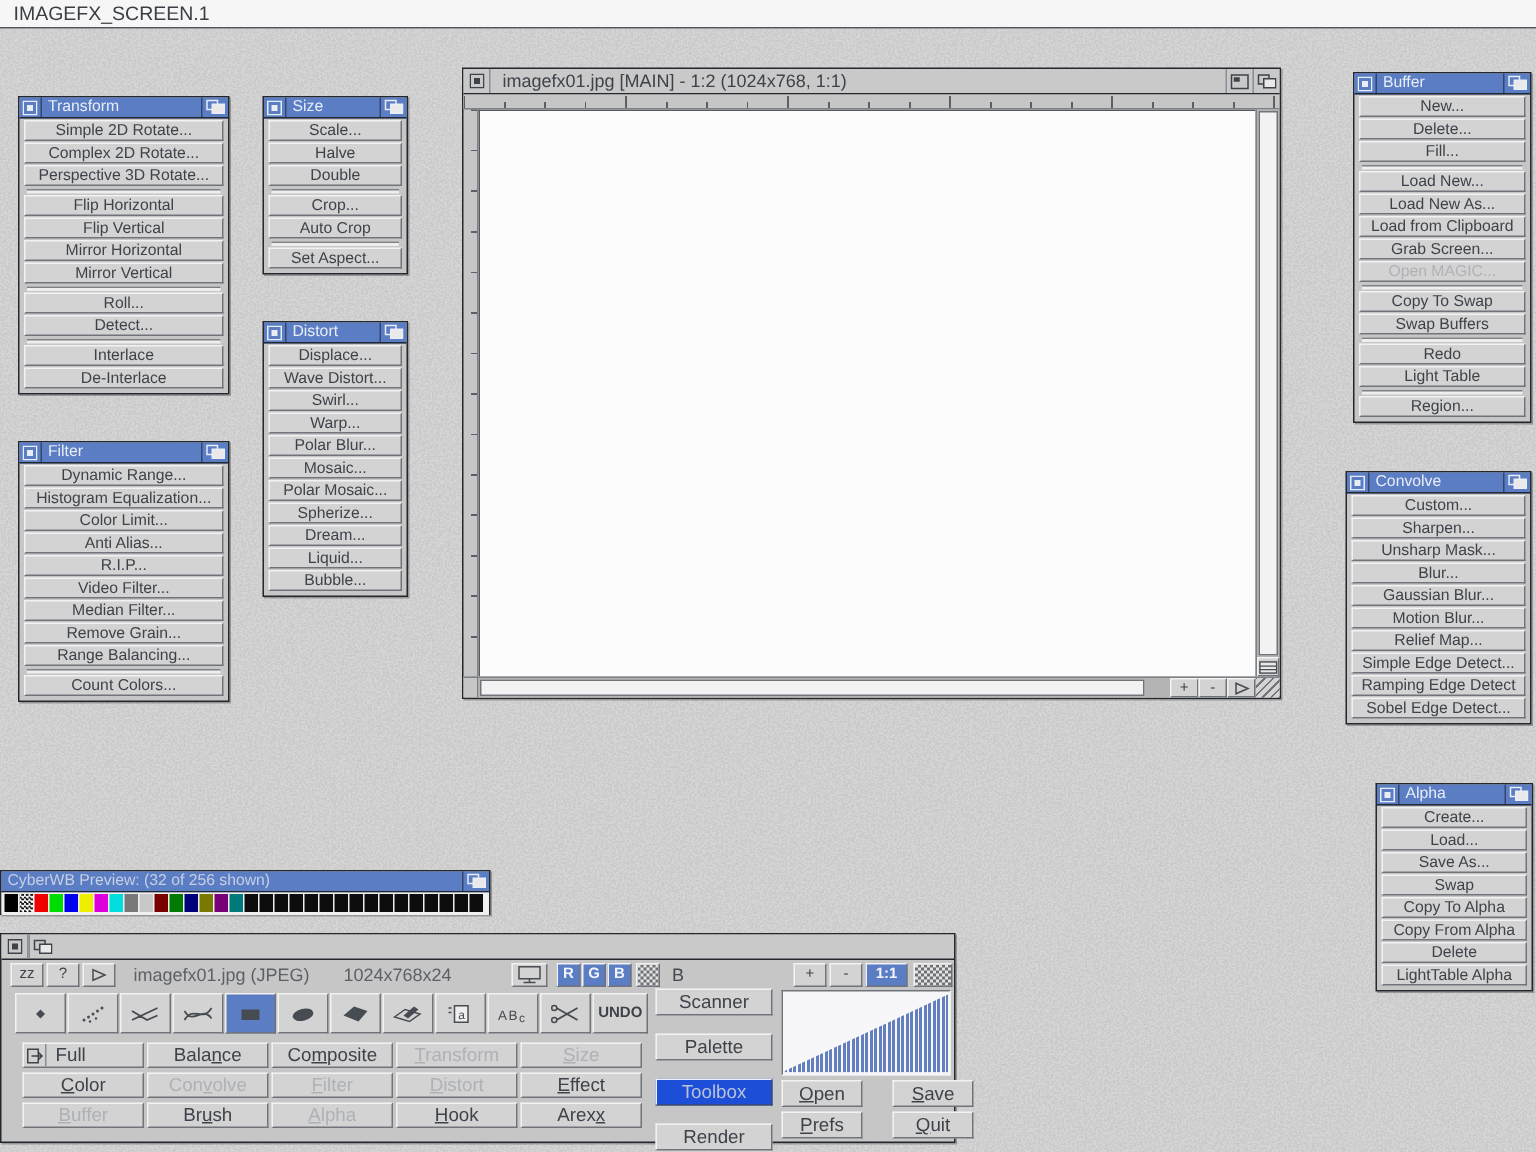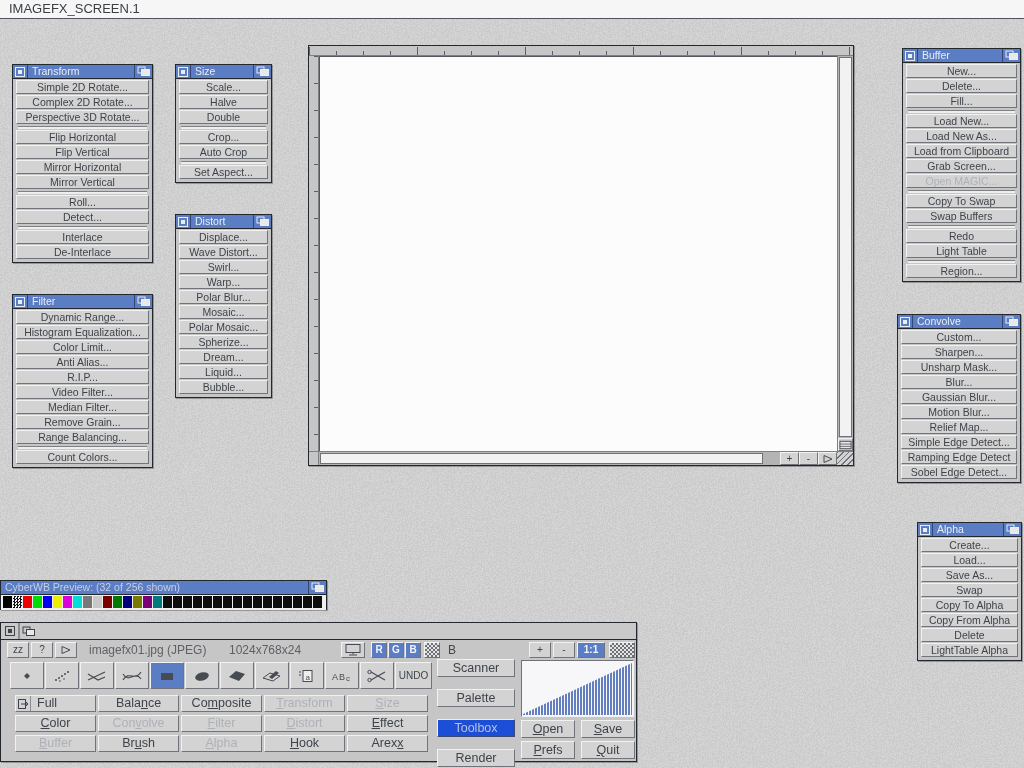--- a/index.html
+++ b/index.html
@@ -72,32 +72,32 @@
 .chan{width:16px;height:16px;background:#5b7dc4;color:#f2f4fa;font-size:10px;font-weight:bold;line-height:14px;text-align:center;border:1px solid;border-color:#f2f2f2 #70747a #70747a #f2f2f2}
 .p-alphatoggle{left:423px;width:16px}
 .p-chind{position:absolute;left:447px;top:1px;font-size:12px;line-height:16px;color:#43474e}
 .p-plus{left:528px;width:22px}
 .p-minus{left:552px;width:22px}
 .p-ratio{left:576px;width:28px;background:#5b7dc4;color:#f2f4fa;font-weight:bold}
 .p-pattern{left:608px;width:26px}
 #tb-tools{position:absolute;left:9px;top:39px;display:flex;gap:1px}
 .tool{width:34px;height:27px;display:flex;align-items:center;justify-content:center}
 .tool.selected{background:#5b7dc4}
-.tool-undo{width:37px;font-size:10px;font-weight:normal;letter-spacing:0}
+.tool-undo{width:37px;font-size:10px;font-weight:bold;letter-spacing:0}
 #tb-grid{position:absolute;left:14px;top:72px;display:grid;grid-template-columns:repeat(5,81px);gap:3px 2px}
 .gbtn{height:17px;font-size:12.5px;line-height:15px}
 .gbtn-full{display:flex;text-align:left}
 .gbtn-full .cico{display:flex;align-items:center;justify-content:center;width:15px;height:100%;border-right:1px solid #8a8e94}
 .gbtn-full .lbl{padding-left:6px}
 #tb-modes{position:absolute;left:436px;top:36px;width:78px}
 .mode{height:18px;margin-bottom:12px;font-size:12.5px;line-height:16px}
 .mode.selected{background:#1d4ed8;color:#b9c2da;border-color:#eef0f4 #3c4a72 #3c4a72 #eef0f4}
 #tb-graph{position:absolute;left:520px;top:37px;width:113px;height:57px;background:#f7f7f9;border:1px solid;border-color:#70747a #f2f2f2 #f2f2f2 #70747a}
 #tb-graph .bars{position:absolute;left:1px;right:1px;top:1px;bottom:1px;background:repeating-linear-gradient(90deg,#647fc0 0 2px,transparent 2px 3px);clip-path:polygon(0 98%,100% 2%,100% 100%,0 100%)}
-#tb-actions{position:absolute;left:520px;top:97px;display:grid;grid-template-columns:54px 54px;gap:3px 6px}
+#tb-actions{position:absolute;left:520px;top:97px;display:grid;grid-template-columns:54px 54px;gap:3px 20px}
 .abtn{height:18px;font-size:12.5px;line-height:16px}
 </style>
 </head>
 <body>
 
 <svg id="texture" width="1024" height="768">
   <filter id="stucco">
     <feTurbulence type="fractalNoise" baseFrequency="0.7" numOctaves="2" seed="7" stitchTiles="stitch"></feTurbulence>
     <feColorMatrix type="saturate" values="0"></feColorMatrix>
     <feComponentTransfer>
@@ -307,20 +307,41 @@
     <div class="btn pbtn">Load...</div>
     <div class="btn pbtn">Save As...</div>
     <div class="btn pbtn">Swap</div>
     <div class="btn pbtn">Copy To Alpha</div>
     <div class="btn pbtn">Copy From Alpha</div>
     <div class="btn pbtn">Delete</div>
     <div class="btn pbtn">LightTable Alpha</div>
   </div>
 
 <div class="window" id="image-window">
+  <div class="gtitle">
+    <span class="gadget g-close">
+        <svg width="10" height="10" viewBox="0 0 10 10">
+          <rect x="0.5" y="0.5" width="9" height="9" fill="none" stroke="currentColor"></rect>
+          <rect x="3" y="3" width="4" height="4" fill="currentColor"></rect>
+        </svg>
+      </span>
+    <span class="gtext">imagefx01.jpg [MAIN] - 1:2 (1024x768, 1:1)</span>
+    <span class="gadget g-zoom">
+        <svg width="13" height="11" viewBox="0 0 13 11">
+          <rect x="1" y="1" width="11" height="9" fill="none" stroke="currentColor"></rect>
+          <rect x="2.5" y="2.5" width="4" height="3" fill="currentColor"></rect>
+        </svg>
+      </span>
+    <span class="gadget g-depth">
+        <svg width="13" height="11" viewBox="0 0 13 11">
+          <rect x="1" y="1" width="7" height="6" fill="none" stroke="currentColor"></rect>
+          <rect x="4.5" y="3.5" width="8" height="6" fill="#e9e9e9" stroke="currentColor"></rect>
+        </svg>
+      </span>
+  </div>
   <div id="iw-hruler"></div>
   <div id="iw-body">
     <div id="iw-vruler"></div>
     <div id="iw-canvas"></div>
     <div id="iw-vscroll">
       <div class="thumb-v"></div>
       <div class="btn" id="iw-gridbtn">
           <svg width="14" height="10" viewBox="0 0 14 10">
             <rect x="1" y="1" width="12" height="8" fill="#e8e8e8" stroke="#474b52"></rect>
             <path d="M1 4 H13 M1 6.5 H13" stroke="#474b52" stroke-width="0.8"></path>

